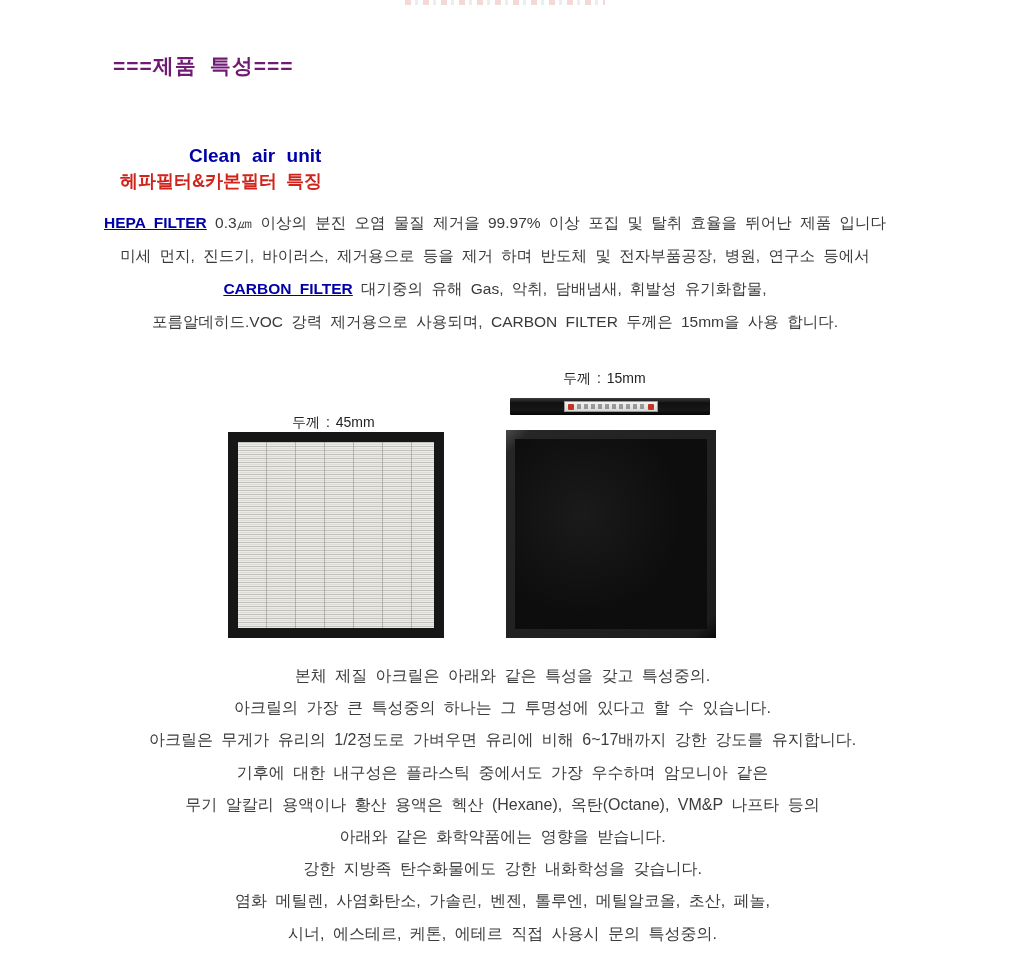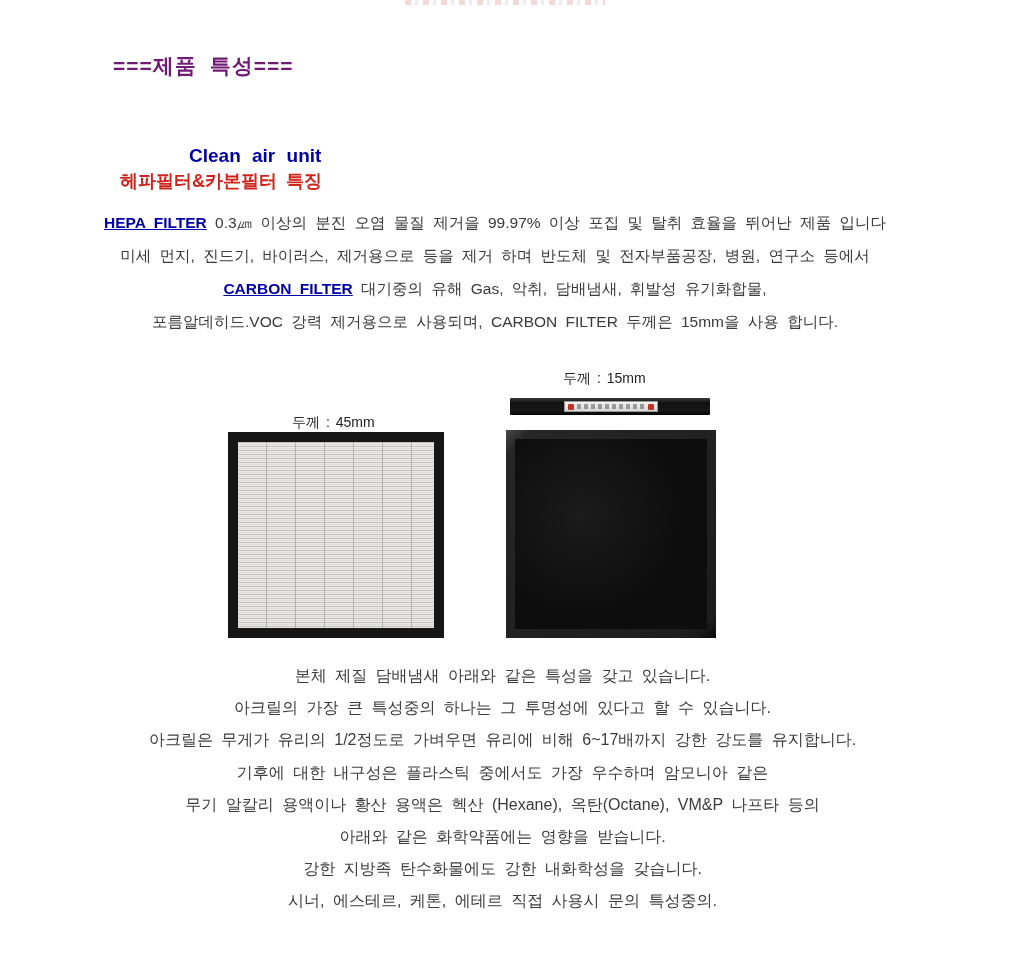--- a/index.html
+++ b/index.html
@@ -145,21 +145,22 @@
 
 <div class="abs hepa-photo">
   <div class="hepa-media"></div>
 </div>
 
 <div class="abs carbon-photo">
   <div class="carbon-media"></div>
 </div>
 
 <div class="abs acrylic-block">
-  <div>본체 제질 담배냄새 아래와 같은 특성을 갖고 있습니다.</div>
+  <div>본체 제질 아크릴은 아래와 같은 특성을 갖고 특성중의.</div>
   <div>아크릴의 가장 큰 특성중의 하나는 그 투명성에 있다고 할 수 있습니다.</div>
   <div>아크릴은 무게가 유리의 1/2정도로 가벼우면 유리에 비해 6~17배까지 강한 강도를 유지합니다.</div>
   <div>기후에 대한 내구성은 플라스틱 중에서도 가장 우수하며 암모니아 같은</div>
   <div>무기 알칼리 용액이나 황산 용액은 헥산 (Hexane), 옥탄(Octane), VM&amp;P 나프타 등의</div>
   <div>아래와 같은 화학약품에는 영향을 받습니다.</div>
   <div>강한 지방족 탄수화물에도 강한 내화학성을 갖습니다.</div>
+  <div>염화 메틸렌, 사염화탄소, 가솔린, 벤젠, 톨루엔, 메틸알코올, 초산, 페놀,</div>
   <div>시너, 에스테르, 케톤, 에테르 직접 사용시 문의 특성중의.</div>
 </div>
 
 </body></html>

